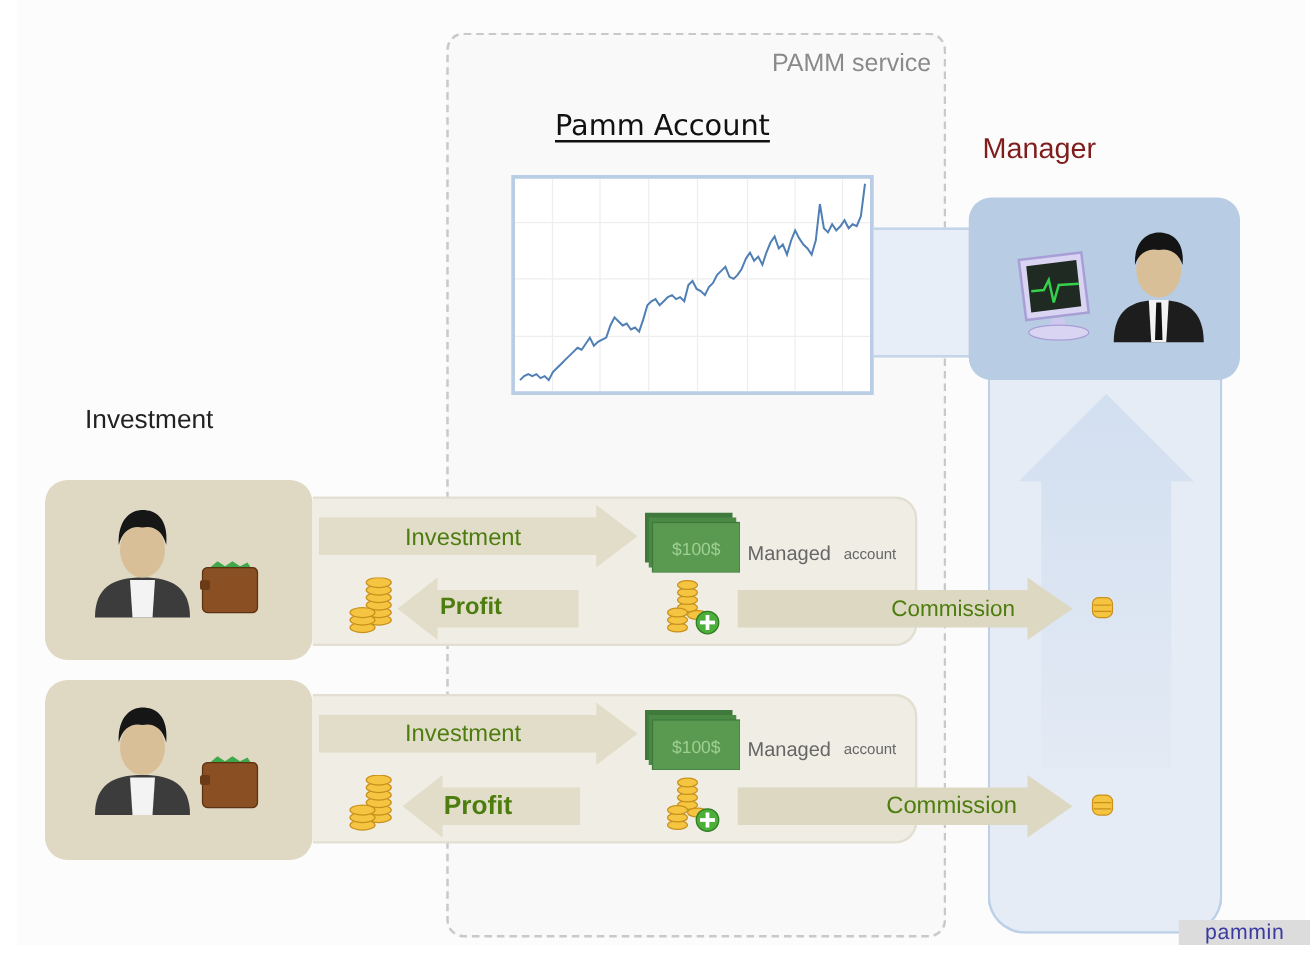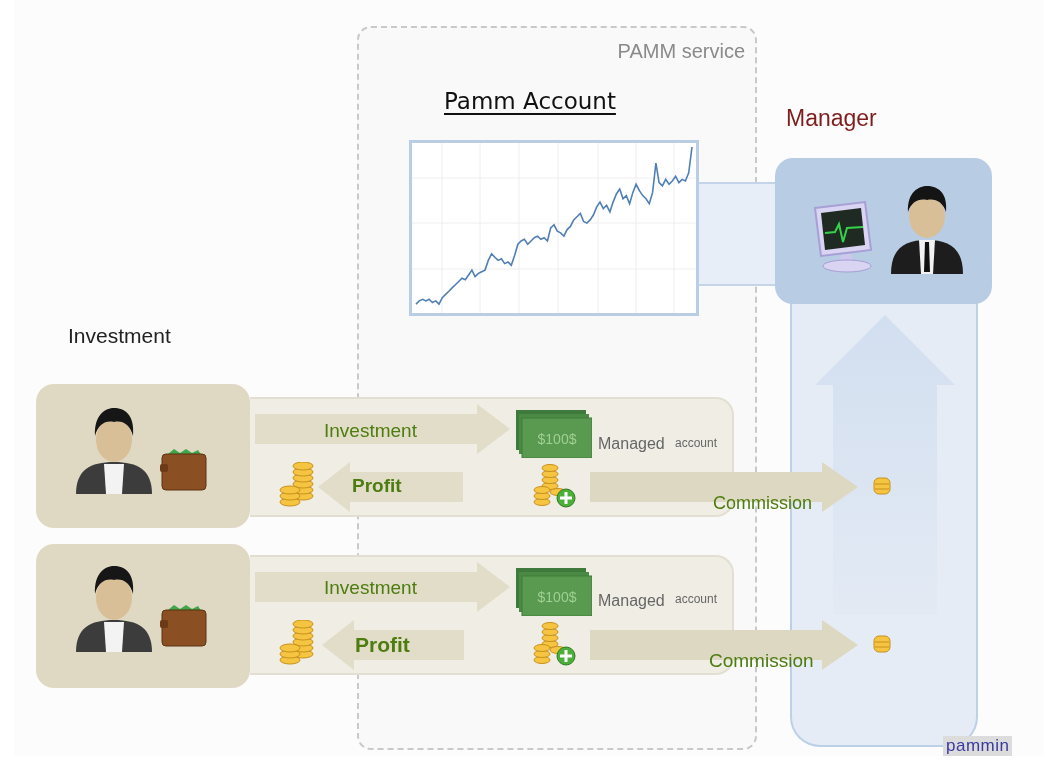--- a/index.html
+++ b/index.html
@@ -15,25 +15,25 @@
   .manager-box{position:absolute;left:775px;top:158px;width:217px;height:146px;border-radius:18px;background:#b8cce3;}
   .manager-column{position:absolute;left:790px;top:303px;width:188px;height:444px;background:#e5ecf6;border:2px solid #bcd0e8;border-top:none;border-radius:0 0 30px 30px;box-sizing:border-box;}
   .up-arrow{position:absolute;left:815px;top:315px;}
   .investors-label{position:absolute;left:68px;top:324px;font-size:21px;color:#222;}
   .investor-card{position:absolute;left:36px;width:214px;height:144px;background:#dfd9c4;border-radius:18px;}
   .flow-panel{position:absolute;left:250px;width:484px;height:120px;background:#efede4;border:2px solid #e2dfd2;border-left:none;border-radius:0 18px 18px 0;box-sizing:border-box;}
   .arrow-band{position:absolute;}
   .flow-text{position:absolute;color:#4d7c0f;}
   .investment-text{font-size:19px;}
   .profit-text{font-size:19px;font-weight:bold;}
-  .commission-text{font-size:18px;margin-top:16px;}
+  .commission-text{font-size:18px;}
   .managed-text{position:absolute;font-size:16px;color:#666;margin-top:24px;}
   .account-text{position:absolute;font-size:12px;color:#666;text-align:center;}
   .icon{position:absolute;}
-  .brand{position:absolute;left:943px;top:736px;font-size:17px;color:#3a3aa0;background:#dcdcdc;padding:0 3px;letter-spacing:0.5px;}
+  .brand{position:absolute;left:943px;top:736px;font-size:17px;color:#3a3aa0;background:#dcdcdc;padding:0 21px;letter-spacing:0.5px;}
 </style>
 </head>
 <body>
 
 <div class="bg"></div>
 
 <div class="service-box">
   <span class="service-label">PAMM service</span>
 </div>
 

